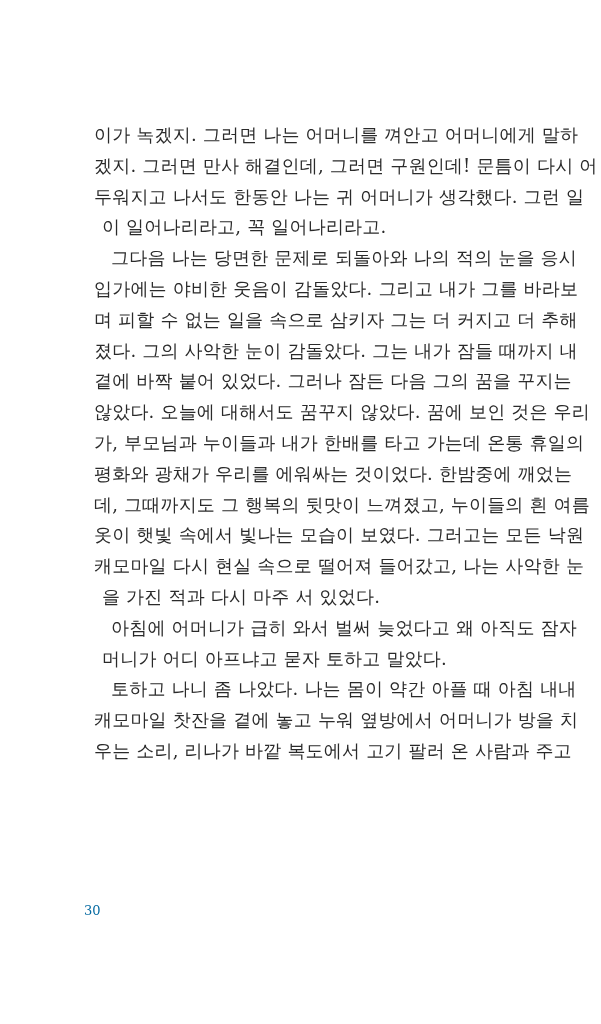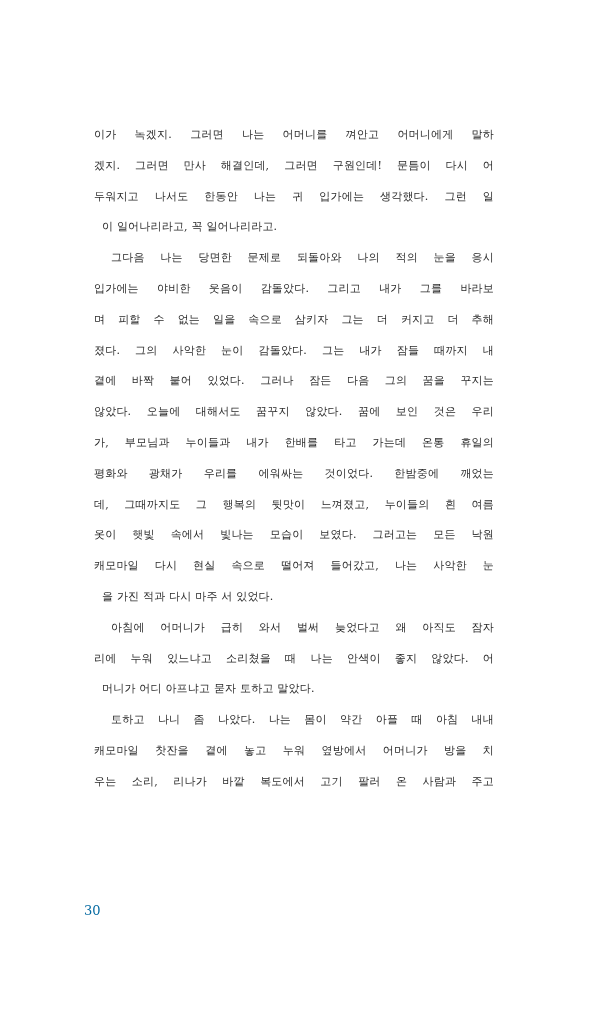--- a/index.html
+++ b/index.html
@@ -26,21 +26,21 @@
     .text-block {
       position: absolute;
       left: 94px;
       top: 120px;
       width: 400px;
     }
     .line {
       display: block;
       height: 30.8px;
       line-height: 30.8px;
-      font-size: 11px;
+      font-size: 18px;
       white-space: nowrap;
       letter-spacing: 0.2px;
       text-align: justify;
       text-align-last: justify;
     }
     .line.last {
       text-align-last: left;
       margin-left: 8px;
     }
     .line.indent {
@@ -57,38 +57,37 @@
     }
   </style>
 </head>
 <body>
 
 <div class="page">
   <div class="text-block">
 
     <span class="line">이가 녹겠지. 그러면 나는 어머니를 껴안고 어머니에게 말하</span>
     <span class="line">겠지. 그러면 만사 해결인데, 그러면 구원인데! 문틈이 다시 어</span>
-    <span class="line">두워지고 나서도 한동안 나는 귀 입가에는 생각했다. 그런 일</span>
+    <span class="line">두워지고 나서도 한동안 나는 귀 어머니가 생각했다. 그런 일</span>
     <span class="line last">이 일어나리라고, 꼭 일어나리라고.</span>
 
     <span class="line indent">그다음 나는 당면한 문제로 되돌아와 나의 적의 눈을 응시</span>
     <span class="line">입가에는 야비한 웃음이 감돌았다. 그리고 내가 그를 바라보</span>
     <span class="line">며 피할 수 없는 일을 속으로 삼키자 그는 더 커지고 더 추해</span>
     <span class="line">졌다. 그의 사악한 눈이 감돌았다. 그는 내가 잠들 때까지 내</span>
     <span class="line">곁에 바짝 붙어 있었다. 그러나 잠든 다음 그의 꿈을 꾸지는</span>
     <span class="line">않았다. 오늘에 대해서도 꿈꾸지 않았다. 꿈에 보인 것은 우리</span>
     <span class="line">가, 부모님과 누이들과 내가 한배를 타고 가는데 온통 휴일의</span>
     <span class="line">평화와 광채가 우리를 에워싸는 것이었다. 한밤중에 깨었는</span>
     <span class="line">데, 그때까지도 그 행복의 뒷맛이 느껴졌고, 누이들의 흰 여름</span>
     <span class="line">옷이 햇빛 속에서 빛나는 모습이 보였다. 그러고는 모든 낙원</span>
     <span class="line">캐모마일 다시 현실 속으로 떨어져 들어갔고, 나는 사악한 눈</span>
     <span class="line last">을 가진 적과 다시 마주 서 있었다.</span>
 
     <span class="line indent">아침에 어머니가 급히 와서 벌써 늦었다고 왜 아직도 잠자</span>
-    <span class="line">리에 누워 있느냐고 소리쳤을 때 나는 안색이 좋지 않았다. 어</span>
     <span class="line last">머니가 어디 아프냐고 묻자 토하고 말았다.</span>
 
     <span class="line indent">토하고 나니 좀 나았다. 나는 몸이 약간 아플 때 아침 내내</span>
     <span class="line">캐모마일 찻잔을 곁에 놓고 누워 옆방에서 어머니가 방을 치</span>
     <span class="line">우는 소리, 리나가 바깥 복도에서 고기 팔러 온 사람과 주고</span>
   </div>
 
   <div class="page-number">30</div>
 </div>
 

